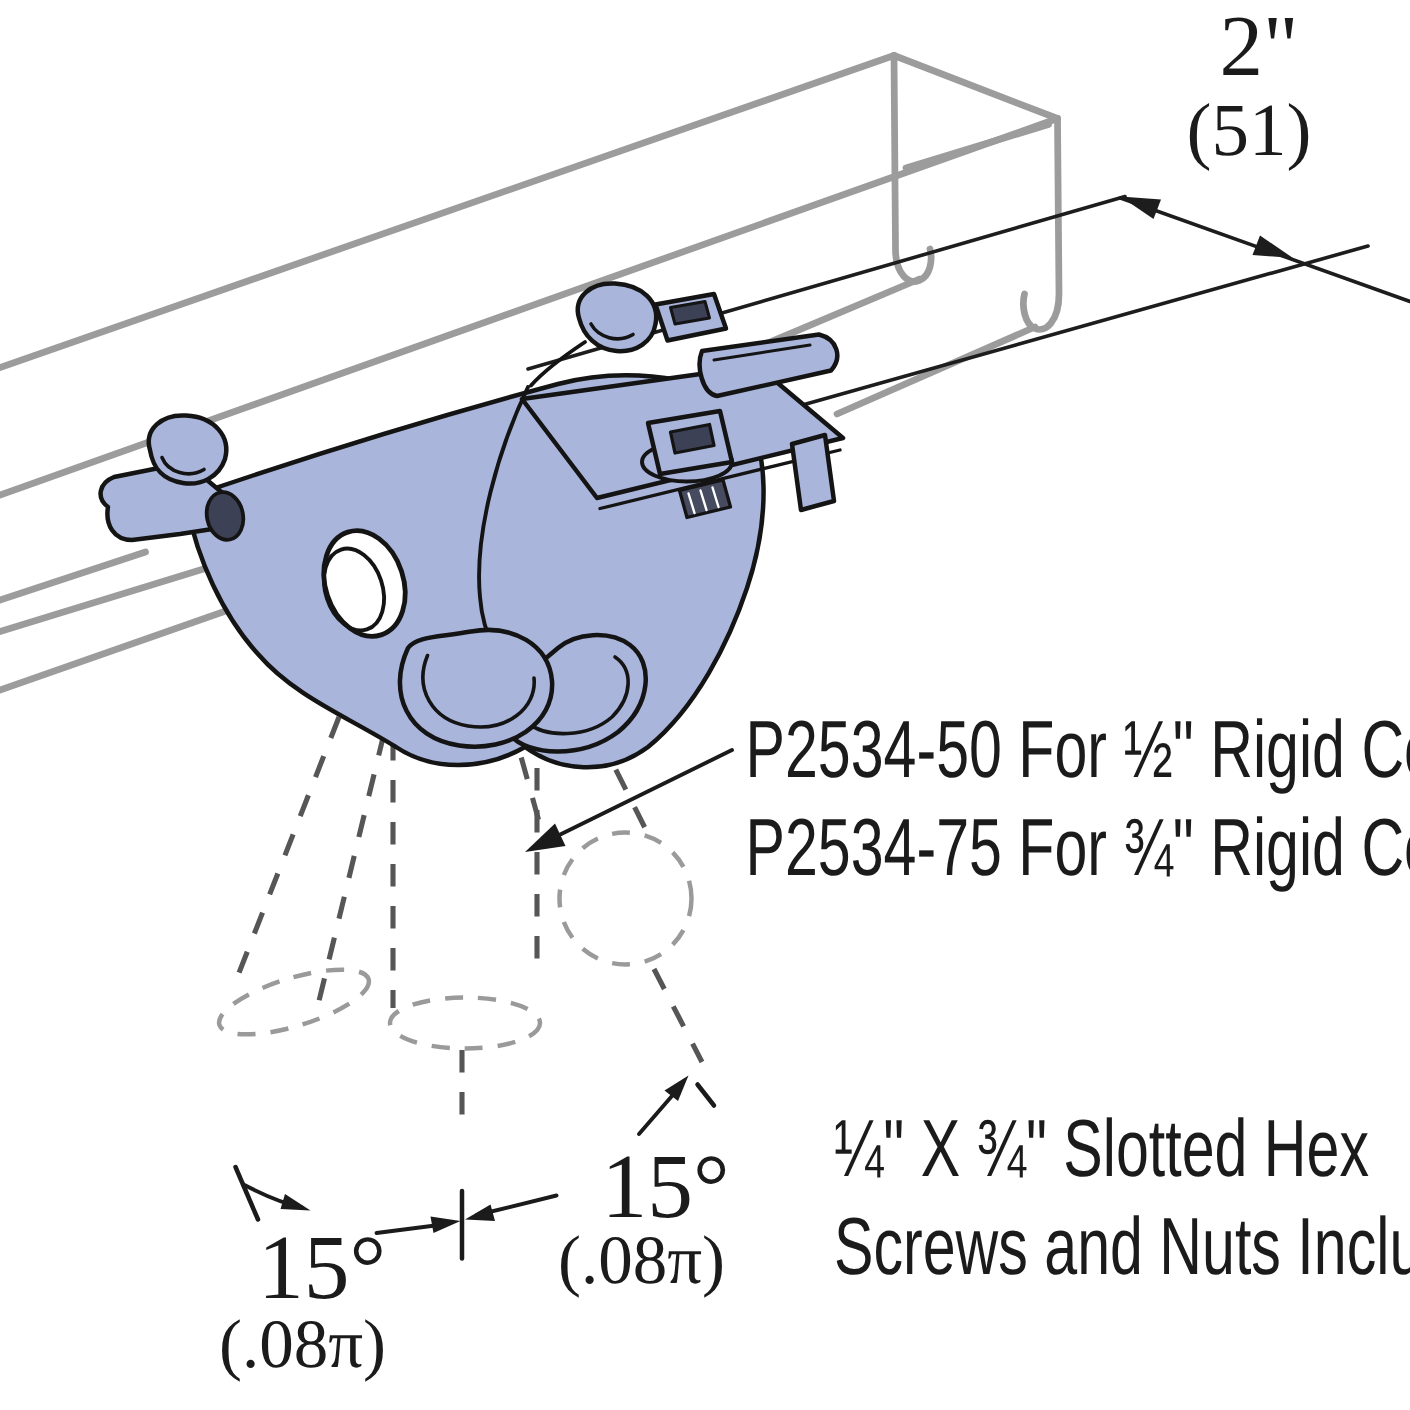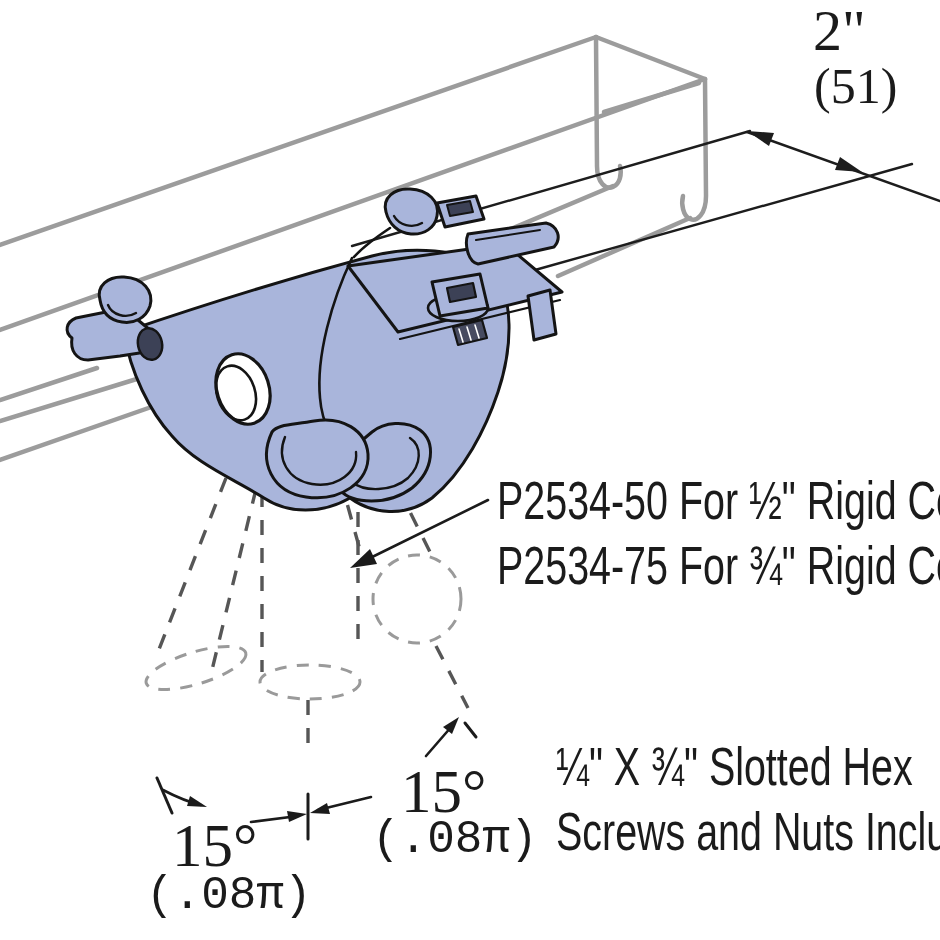--- a/index.html
+++ b/index.html
@@ -11,21 +11,21 @@
   .txt{position:absolute;white-space:nowrap;color:#1b1b1b;}
   .sans-cond{
     font-family:"Liberation Sans",sans-serif;
     font-size:54px;line-height:65px;
     transform:scaleX(0.73);transform-origin:0 0;
   }
   .serif{font-family:"Liberation Serif",serif;}
   .dim-in{font-size:58px;line-height:58px;}
   .dim-mm{font-size:50px;line-height:52px;}
   .ang-deg{font-size:61px;line-height:48px;}
-  .ang-rad{font-size:46px;line-height:48px;font-family:Liberation Mono, monospace;}
+  .ang-rad{font-size:46px;line-height:48px;}
 </style>
 </head>
 <body>
 
 <div class="screen">
 
   <svg class="layer" viewBox="0 0 940 940">
 
     <g stroke="#9c9c9c" fill="none" stroke-width="4.5" stroke-linecap="round">
       <path d="M0,245 L596,37"></path>
@@ -138,21 +138,21 @@
       <path fill="none" stroke-width="2.6" d="M390,228 C375,238 362,248 354,257"></path>
       <path fill="#a9b5db" d="M437,203 L476,196 L484,219 L445,227 Z"></path>
       <path fill="#3c4156" stroke-width="2" d="M447,205 L470,201 L473,212 L450,216 Z"></path>
       <path fill="#a9b5db" d="M468,234 L546,223 C558,226 562,238 554,247 L478,264 C468,262 464,244 468,234 Z"></path>
       <path fill="none" stroke-width="2" d="M476,240 L540,230"></path>
     </g>
   </svg>
 
   <div class="txt serif dim-in" style="left:813px;top:2px;">2"</div>
 
-  <div class="txt serif dim-mm" style="left:814px;top:60px;">(51)</div>
+  <div class="txt serif dim-mm" style="left:791px;top:60px;">(51)</div>
 
   <div class="txt sans-cond" style="left:497px;top:468px;">
     <div>P2534-50 For ½" Rigid Co</div>
     <div>P2534-75 For ¾" Rigid Co</div>
   </div>
 
   <div class="txt sans-cond" style="left:556px;top:734px;">
     <div>¼" X ¾" Slotted Hex</div>
     <div>Screws and Nuts Inclu</div>
   </div>

